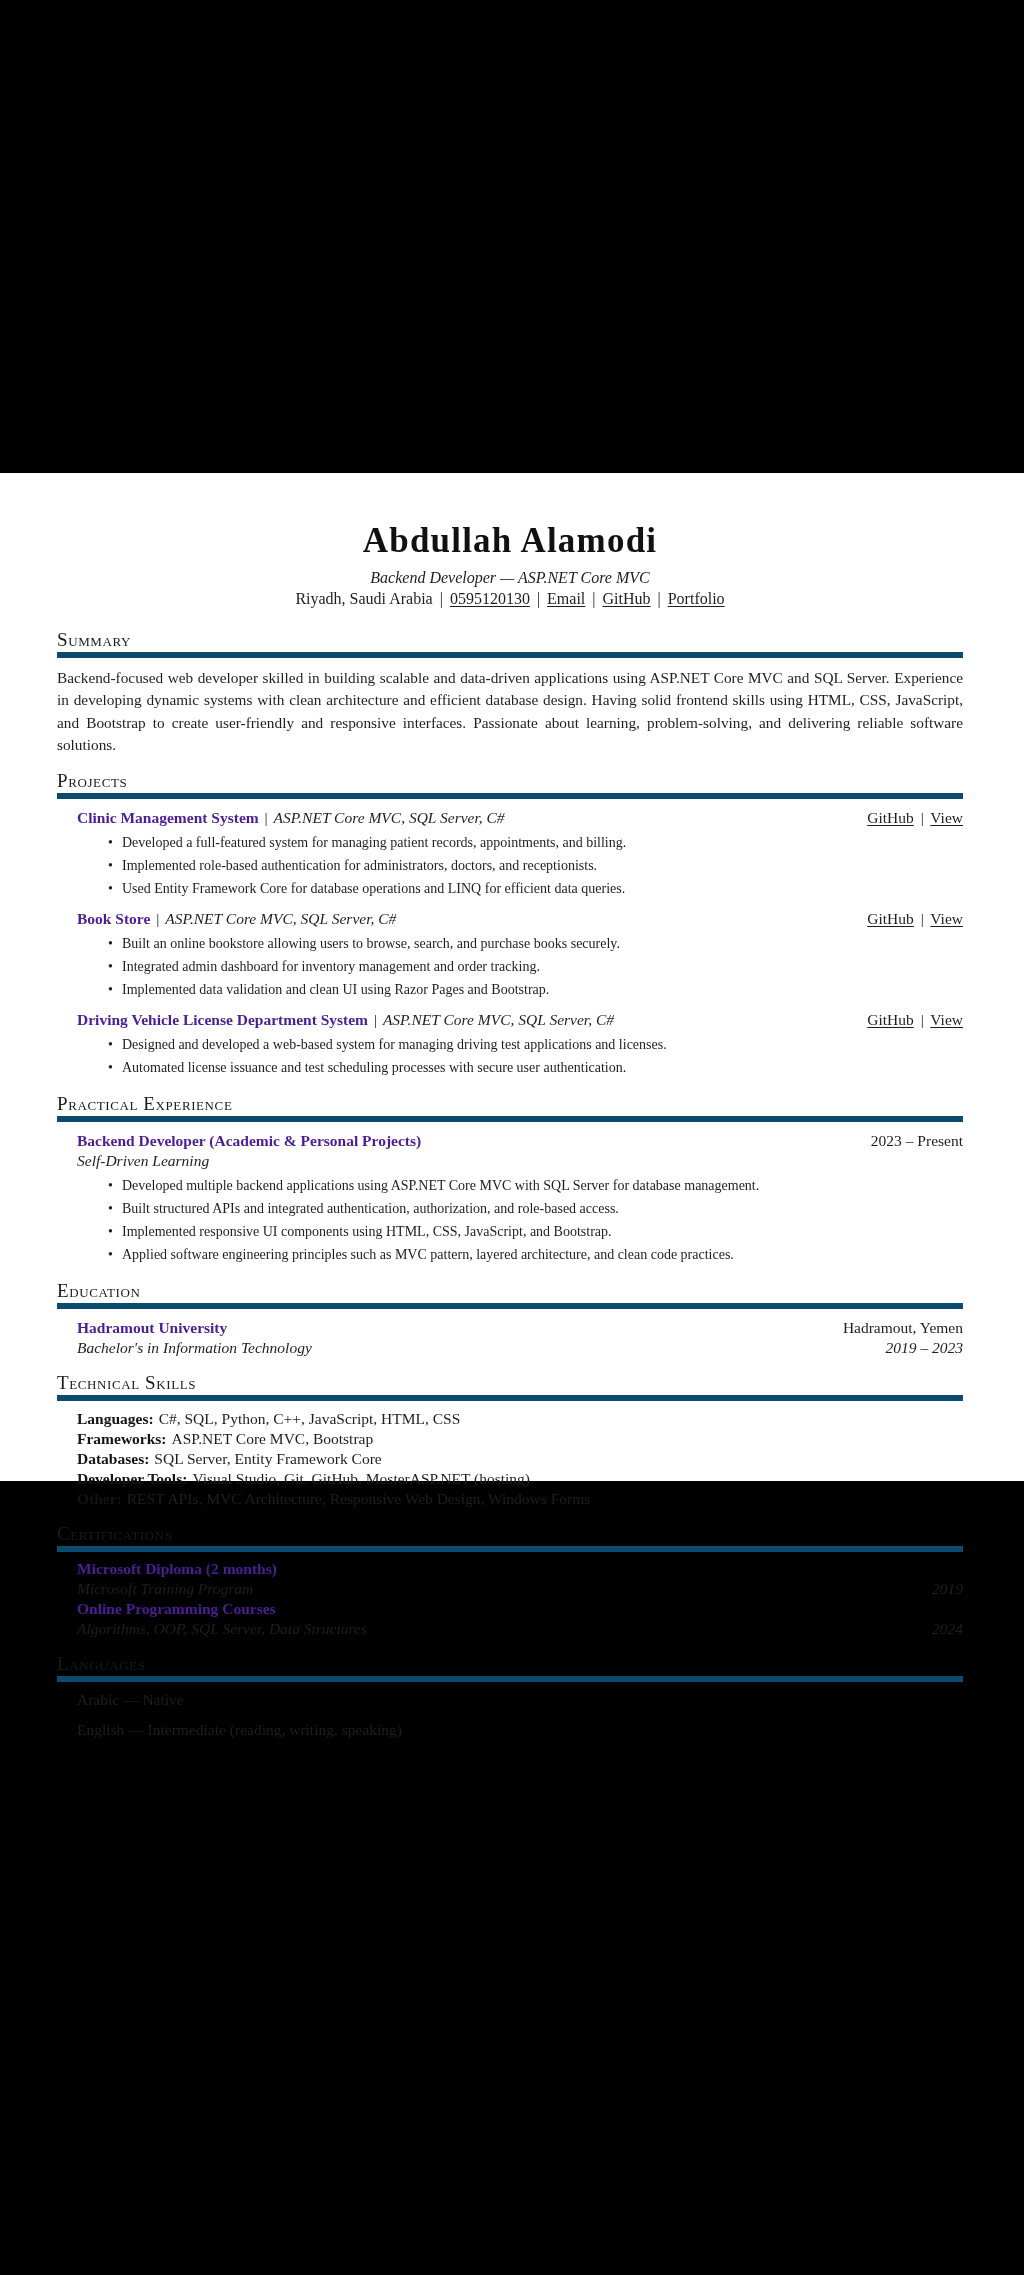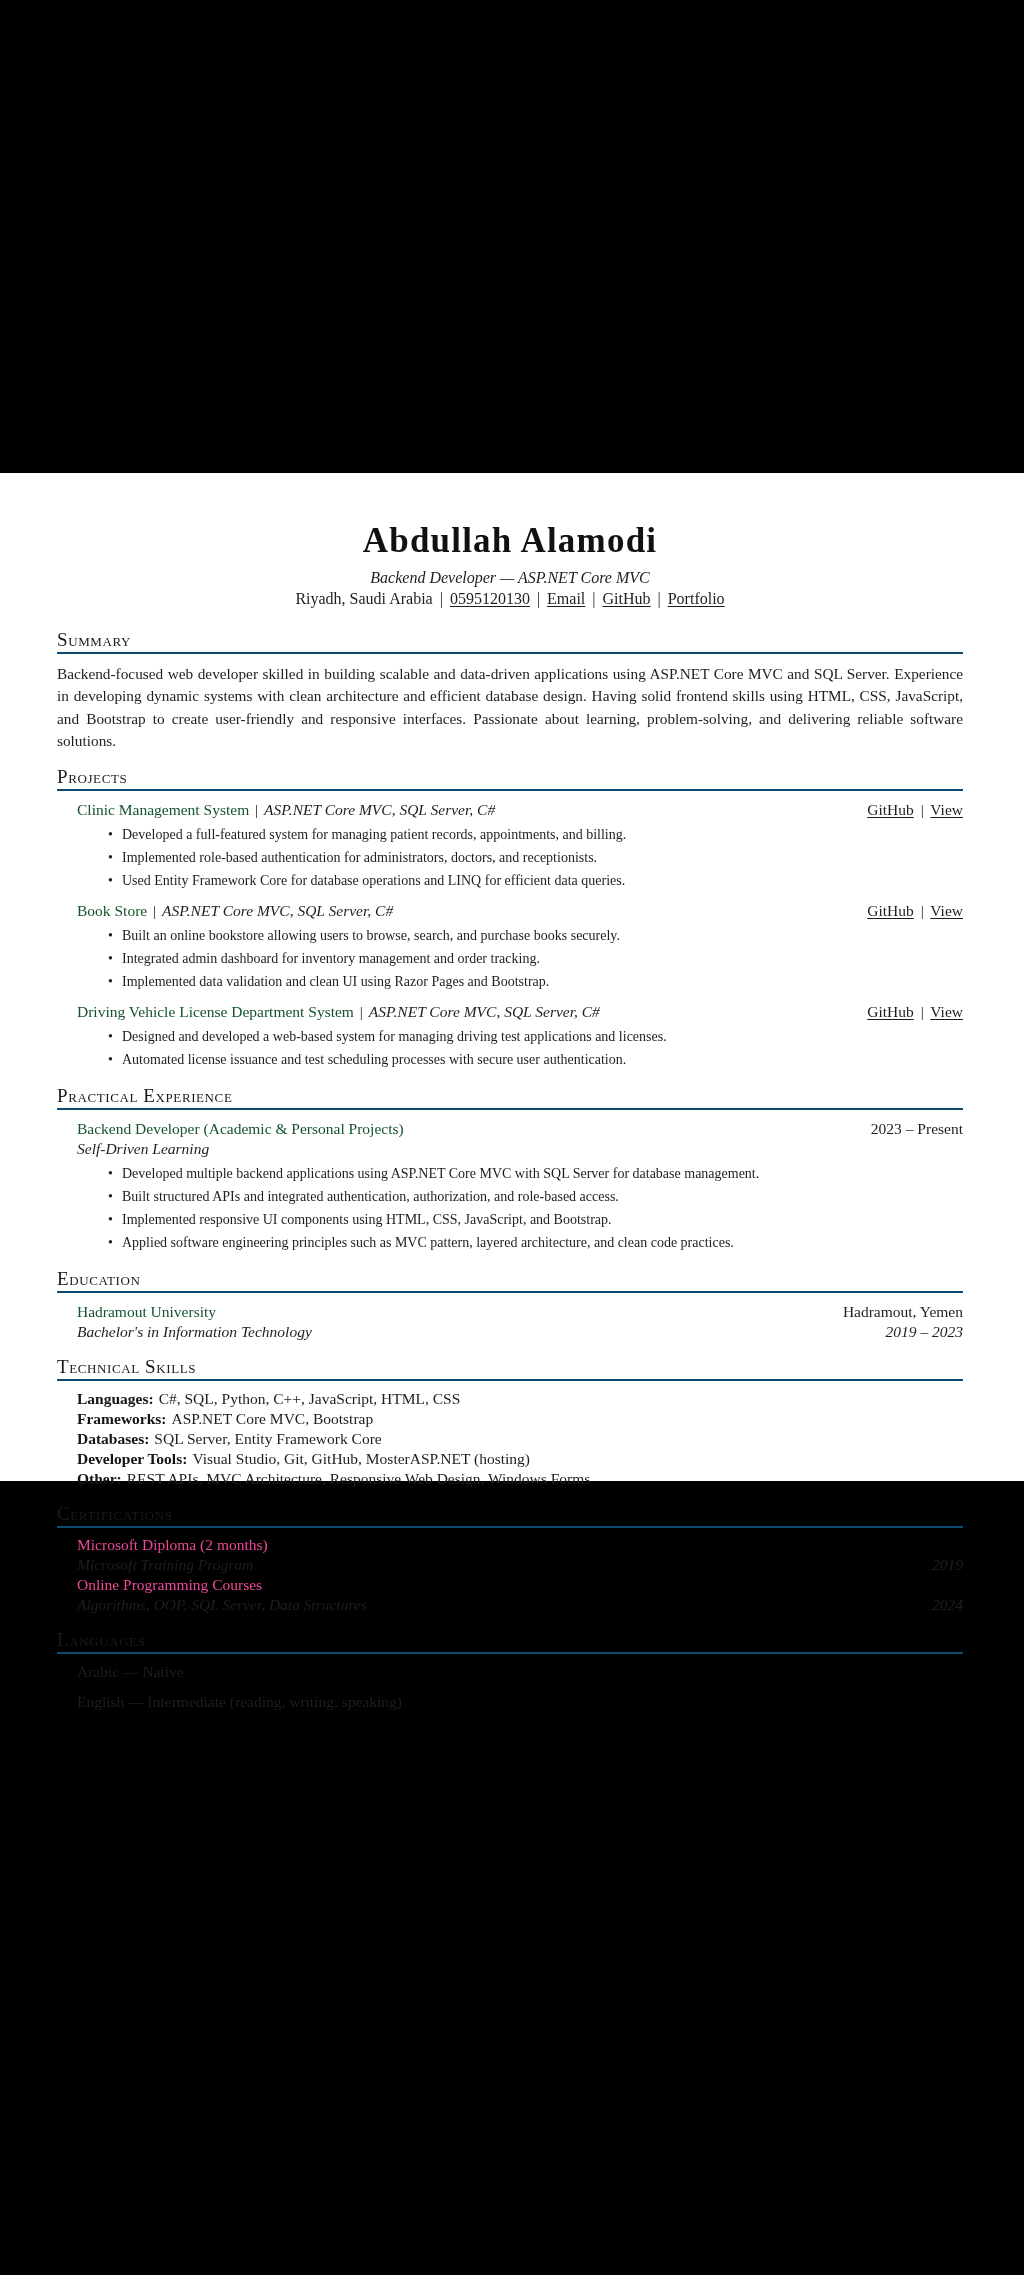--- a/index.html
+++ b/index.html
@@ -63,39 +63,39 @@
   
   .section { margin-top: 14px; }
   .section.first { margin-top: 21px; }
   .sec-title {
     font-variant: small-caps;
     font-size: 19px;
     line-height: 21px;
     letter-spacing: 0.6px;
     color: #1a1a1a;
     padding-bottom: 2px;
-    border-bottom: 2px solid #0c4a6e;
+    border-bottom: 6px solid #0c4a6e;
   }
   .summary-text {
     margin-top: 9px;
     font-size: 15.3px;
     line-height: 22.3px;
     text-align: justify;
   }
   
   .proj { margin-top: 9px; }
   .row-head {
     display: flex;
     justify-content: space-between;
     align-items: baseline;
     font-size: 15.5px;
     line-height: 20px;
     padding-left: 20px;
   }
-  .row-head .left .ttl { font-weight: 400; color: #14532d; }
+  .row-head .left .ttl { font-weight: 700; color: #4c1d95; }
   .row-head .left .tech { font-style: italic; }
   .row-head .left .sepi { padding: 0 2px; }
   .plinks { white-space: nowrap; font-size: 15.5px; }
   .rt { font-size: 15.5px; white-space: nowrap; }
   .rt-italic { font-style: italic; }
   ul.bullets {
     margin: 3px 0 0 0;
     padding: 0 0 0 65px;
     list-style: none;
   }
@@ -122,22 +122,22 @@
     padding-left: 20px;
     font-size: 15.5px;
     line-height: 20px;
   }
   .skill-row .lbl { font-weight: 700; color: #141414; margin-right: 5px; }
   
   .cert { margin-top: 7px; }
   .cert + .cert { margin-top: 0; }
   .cert .cname {
     padding-left: 20px;
-    font-weight: 400;
-    color: #ec4899;
+    font-weight: 700;
+    color: #4c1d95;
     font-size: 15.5px;
     line-height: 20px;
   }
   .cert .crow {
     display: flex;
     justify-content: space-between;
     padding-left: 20px;
     font-size: 15.5px;
     line-height: 20px;
     font-style: italic;

